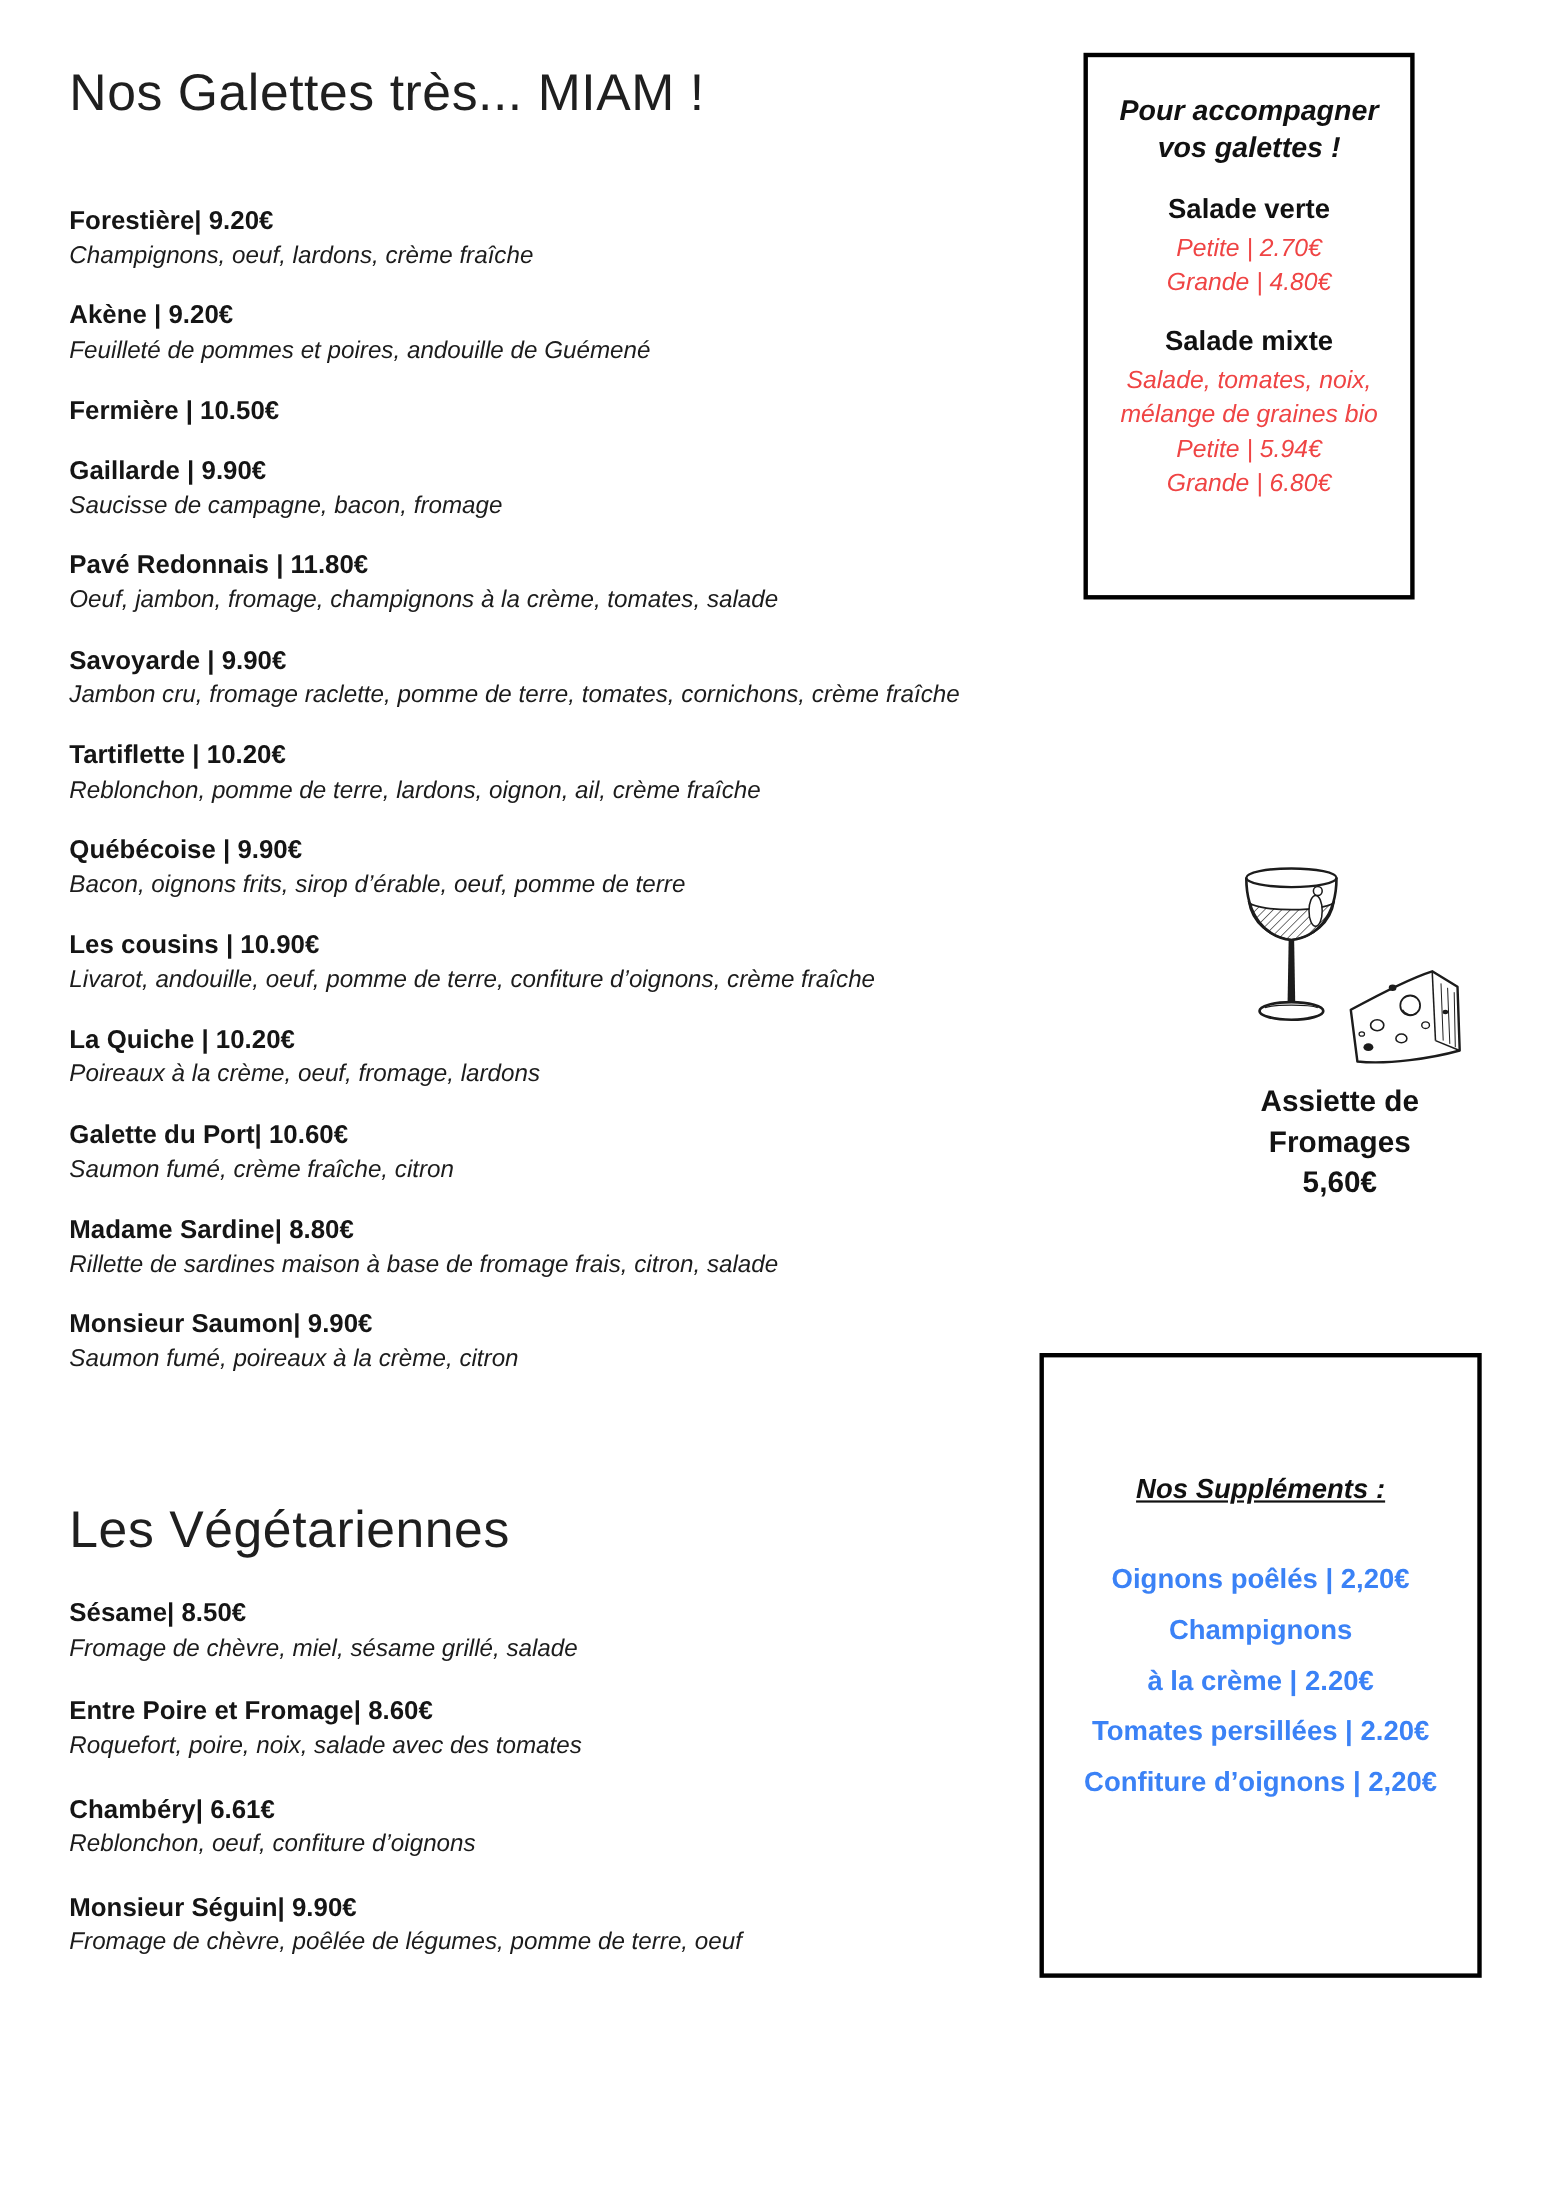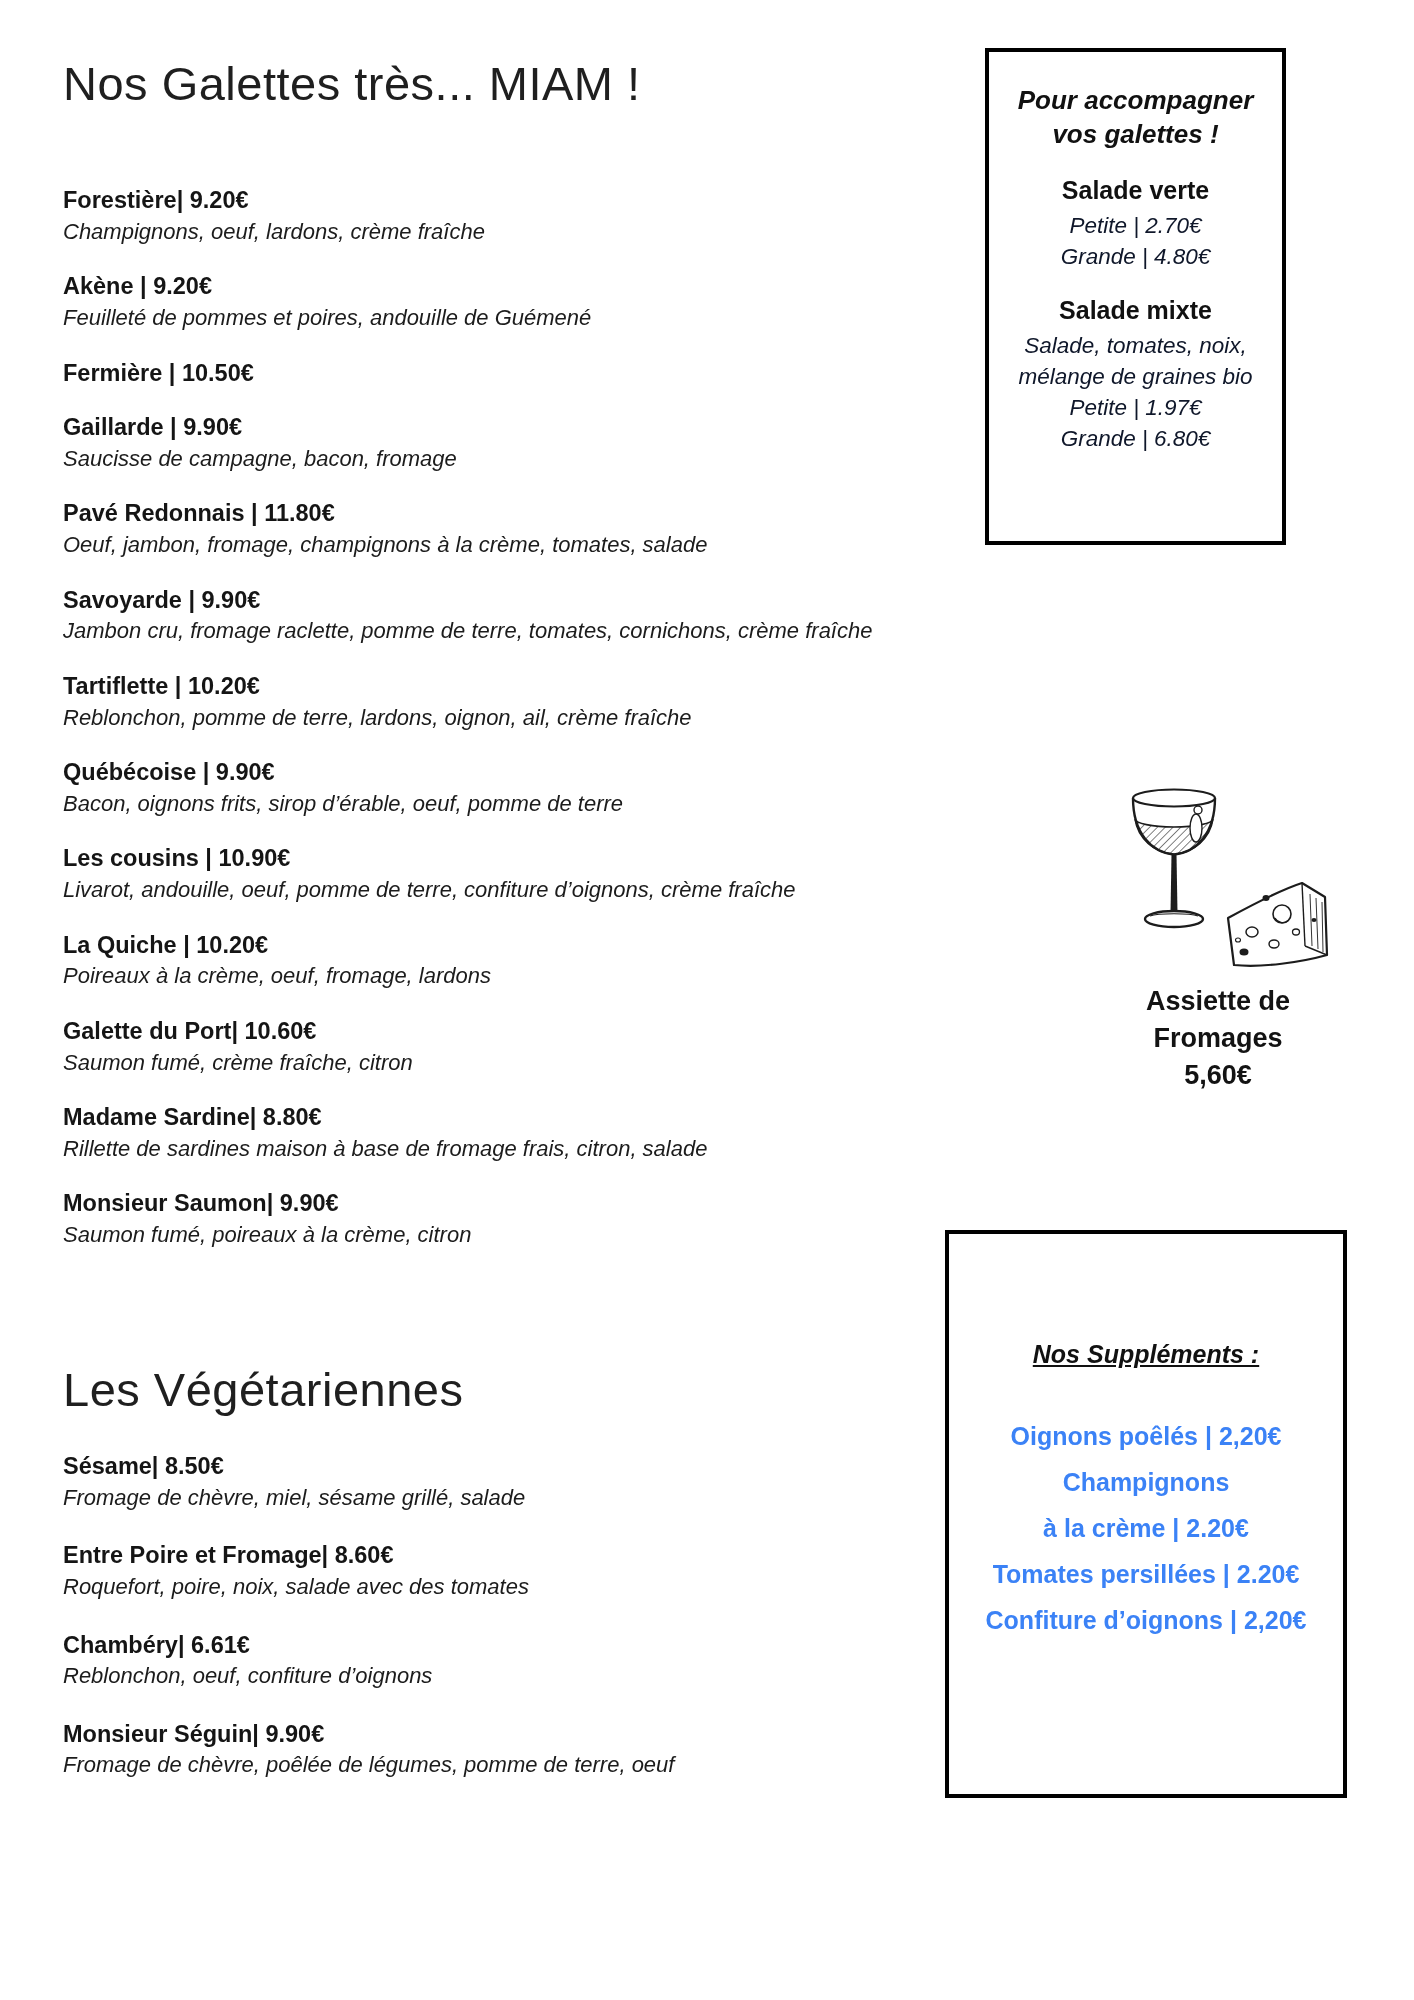--- a/index.html
+++ b/index.html
@@ -15,21 +15,21 @@
   .menu-list{width:980px;}
   .menu-item{margin-bottom:26px;}
   .veg .menu-item{margin-bottom:29px;}
   .item-name{font-size:23.5px;font-weight:700;line-height:1.22;color:#151515;}
   .item-desc{font-size:22px;font-style:italic;line-height:1.3;margin-top:3px;color:#1c1c1c;}
   .frame-box{border:4px solid #000;box-sizing:border-box;text-align:center;background:#fff;}
   .accomp-box{left:985px;top:48px;width:301px;height:497px;padding-top:32px;}
   .box-title{font-size:26px;font-weight:700;font-style:italic;line-height:1.3;color:#111;}
   .salade-block{margin-top:24px;}
   .salade-title{font-size:25px;font-weight:700;margin-bottom:5px;color:#111;}
-  .salade-line{font-size:22.5px;font-style:italic;line-height:1.38;color:#0f172a;}
+  .salade-line{font-size:22.5px;font-style:italic;line-height:1.38;color:#ef4444;}
   .fromages-text{left:1043px;top:983px;width:350px;text-align:center;
     font-size:27px;font-weight:700;line-height:37px;color:#131313;}
   .supp-box{left:945px;top:1230px;width:402px;height:568px;padding-top:106px;}
   .supp-title{font-size:25px;font-weight:700;font-style:italic;text-decoration:underline;color:#111;}
   .supp-lines{margin-top:44px;}
   .supp-line{font-size:25px;font-weight:700;line-height:46px;color:#3b82f6;}
   .icon-wrap svg{display:block;}
 </style>
 </head>
 <body>
@@ -118,21 +118,21 @@
   </div>
   <div class="salade-block">
     <div class="salade-title">Salade verte</div>
     <div class="salade-line">Petite | 2.70€</div>
     <div class="salade-line">Grande | 4.80€</div>
   </div>
   <div class="salade-block">
     <div class="salade-title">Salade mixte</div>
     <div class="salade-line">Salade, tomates, noix,</div>
     <div class="salade-line">mélange de graines bio</div>
-    <div class="salade-line">Petite | 1.97€</div>
+    <div class="salade-line">Petite | 5.94€</div>
     <div class="salade-line">Grande | 6.80€</div>
   </div>
 </div>
 
 <span class="abs icon-wrap" style="left:1128px;top:786px;">
   <svg width="92" height="192" viewBox="0 0 92 192" fill="none" xmlns="http://www.w3.org/2000/svg">
     <defs>
       <pattern id="hatch" width="5.5" height="5.5" patternUnits="userSpaceOnUse" patternTransform="rotate(45)">
         <line x1="0" y1="0" x2="0" y2="5.5" stroke="#1c1c1c" stroke-width="1.1"></line>
       </pattern>

